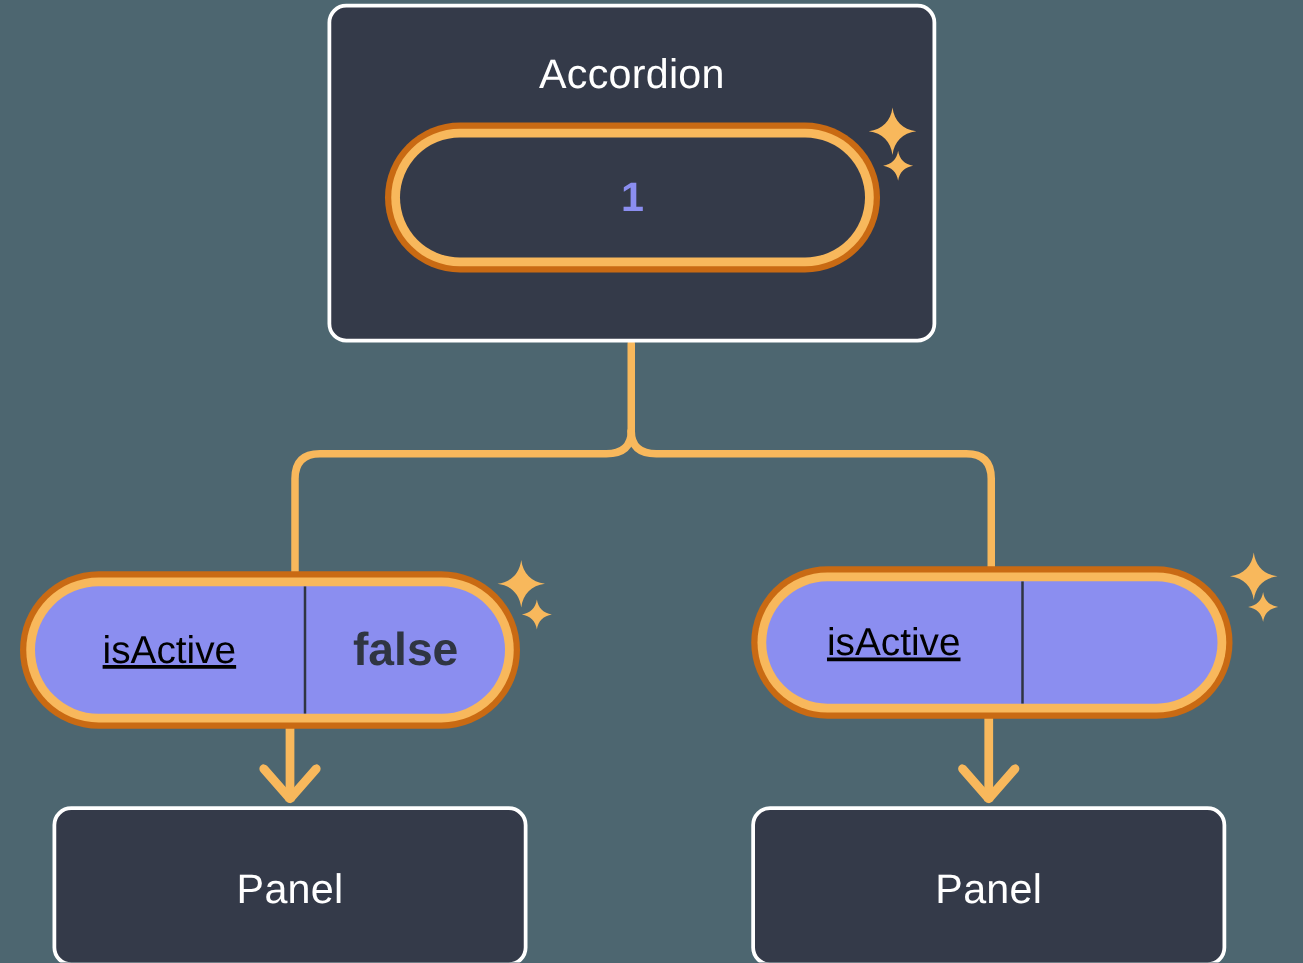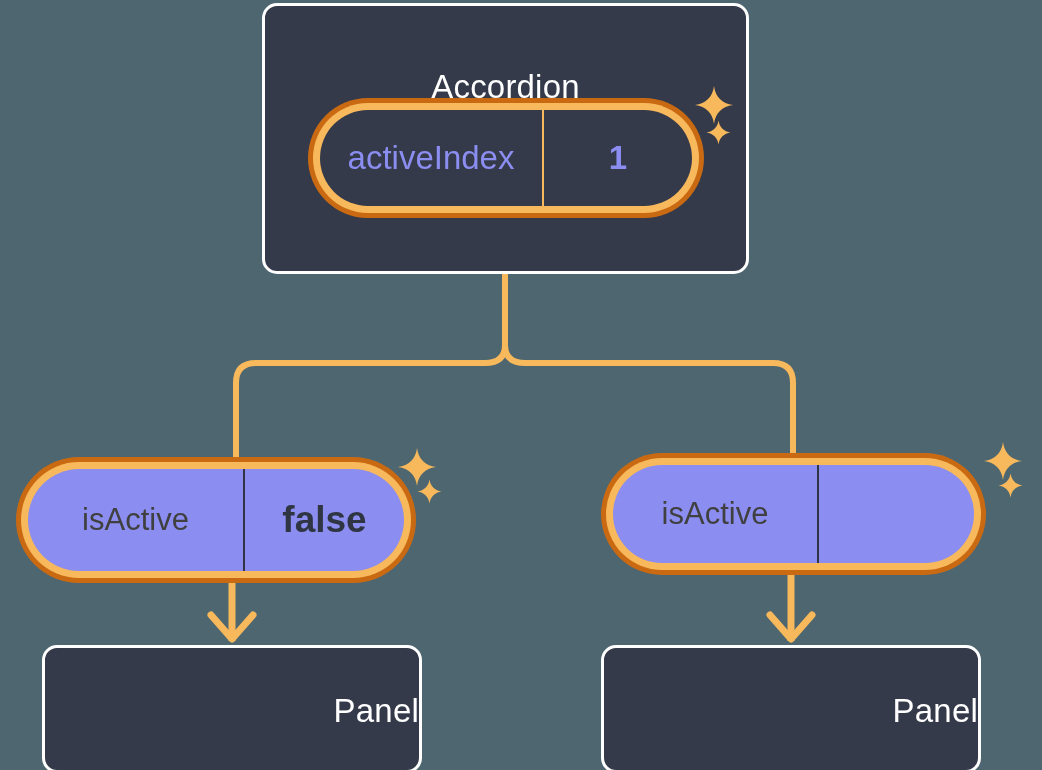--- a/index.html
+++ b/index.html
@@ -48,30 +48,30 @@
     letter-spacing: 0.2px;
     white-space: nowrap;
   }
 
   #accordion-box {
     left: 262px;
     top: 3px;
     width: 487px;
     height: 271px;
   }
-  #accordion-box .node-title { top: 34px; margin-top: 28px; }
+  #accordion-box .node-title { top: 34px; }
 
   .panel-box {
     top: 645px;
     width: 380px;
     height: 128px;
   }
   #panel-left-box  { left: 42px; }
   #panel-right-box { left: 601px; }
-  .panel-box .node-title { top: 44px; text-align: right; }
+  .panel-box .node-title { top: 44px; }
 
   
   .pill-outer {
     position: absolute;
     box-sizing: border-box;
     background: #c96a13;            
     border-radius: 999px;
     padding: 5px;
   }
   .pill-mid {
@@ -120,24 +120,25 @@
     color: #8b8ef0;
     font-size: 33px;
     font-weight: 700;
   }
 
   
   .state-pill .pill-inner {
     background: #8b8ef0;
   }
   .state-pill .pill-key {
-    color: #404040;
+    color: #000000;
     font-size: 31px;
     font-weight: 400;
     border-right: 2px solid #2f3542;
+    text-decoration: underline;
   }
   .state-pill .pill-val {
     color: #2f3542;
     font-size: 37px;
     font-weight: 700;
     flex: 1 1 auto;
   }
 
   #pill-false {
     left: 16px;
@@ -180,21 +181,20 @@
     <path d="M 770 615 L 791 639 L 812 615" fill="none" stroke="#f8b85c" stroke-width="7" stroke-linecap="round" stroke-linejoin="round"></path>
   </svg>
 
   <div id="accordion-box" class="node-box">
     <div class="node-title">Accordion</div>
   </div>
 
   <div id="accordion-pill" class="pill-outer">
     <div class="pill-mid">
       <div class="pill-inner">
-        <span class="pill-key">activeIndex</span>
         <span class="pill-val">1</span>
       </div>
     </div>
   </div>
 
   <div class="sparkle" style="left:693px; top:84px;">
     <svg width="42" height="42" viewBox="0 0 42 42">
       <path d="M21 2 C22.5 13 29 19.5 40 21 C29 22.5 22.5 29 21 40 C19.5 29 13 22.5 2 21 C13 19.5 19.5 13 21 2 Z" fill="#f8b85c"></path>
     </svg>
   </div>

